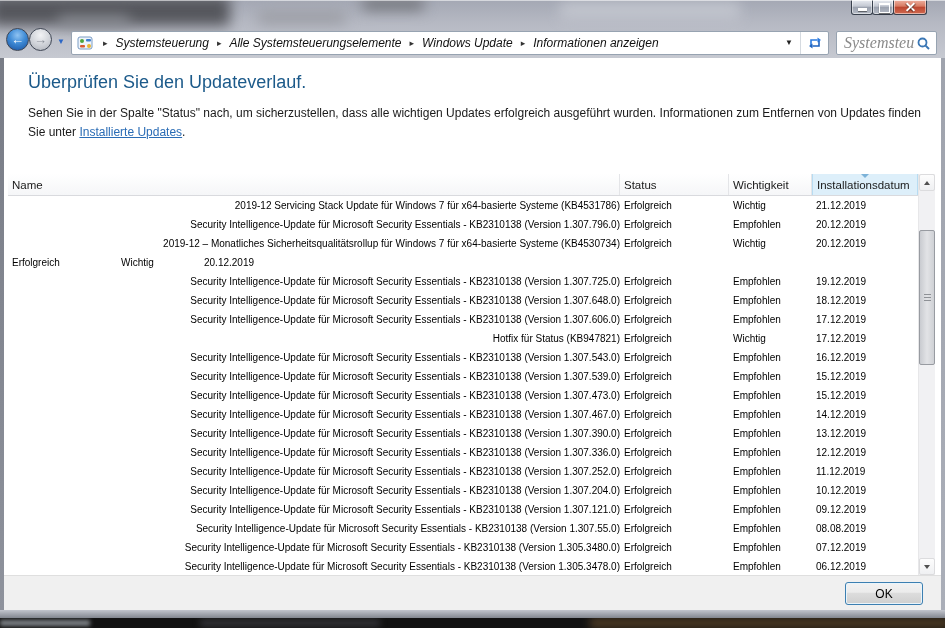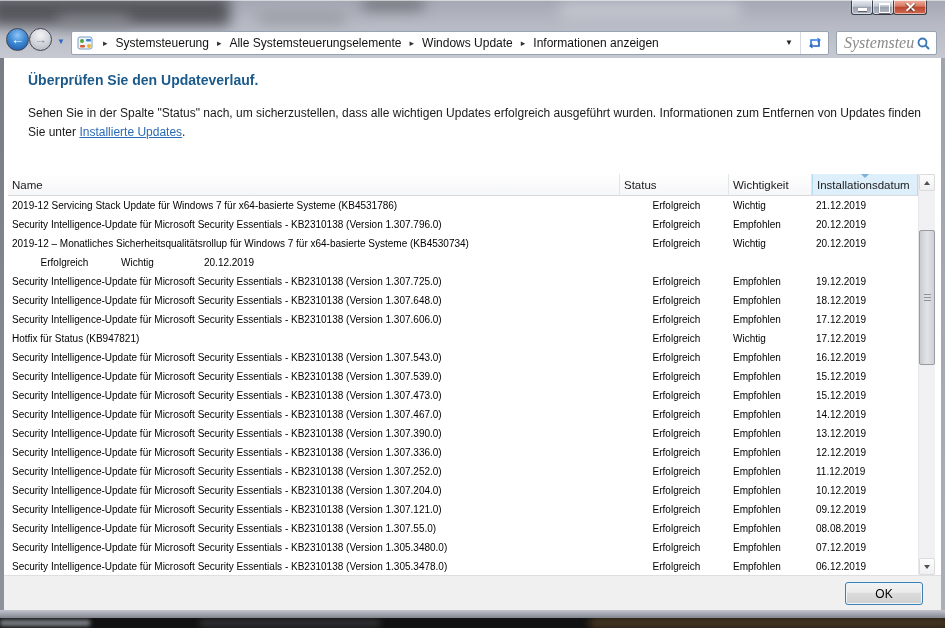--- a/index.html
+++ b/index.html
@@ -41,21 +41,21 @@
             box-sizing:border-box;border:1px solid #3f4654;}
   .back{left:6px;background:radial-gradient(circle at 50% 30%,#8fc3f2 0%,#3f8bd6 45%,#174f9e 100%);color:#fff;z-index:2;}
   .fwd{left:29px;background:radial-gradient(circle at 50% 30%,#f2f3f5 0%,#cfd2d8 55%,#a9adb5 100%);color:#8b9099;z-index:1;}
   .nav-caret{position:absolute;left:57px;top:7px;font-size:8px;color:#2b66c6;}
   .address-bar{position:absolute;left:71px;top:1px;width:758px;height:24px;background:#fff;
                border:1px solid #97a3b1;border-radius:2px;box-sizing:border-box;
                display:flex;align-items:center;}
   .addr-icon{margin:0 2px 0 5px;display:flex;}
   .breadcrumb{display:flex;align-items:center;flex:1;white-space:nowrap;overflow:hidden;font-size:12px;color:#111;}
   .bc-sep{font-size:9px;color:#333;padding:0 8px;}
-  .bc-item{cursor:default;}
+  .bc-item{cursor:default;font-style:italic;}
   .addr-caret{width:22px;text-align:center;font-size:8px;color:#222;align-self:stretch;line-height:22px;}
   .addr-refresh{width:27px;align-self:stretch;border-left:1px solid #d5dae0;
                 display:flex;align-items:center;justify-content:center;}
   .search-box{position:absolute;left:836px;top:1px;width:101px;height:24px;background:#fff;
               border:1px solid #97a3b1;border-radius:2px;box-sizing:border-box;
               display:flex;align-items:center;}
   .search-field{flex:1;border:none;outline:none;min-width:0;background:transparent;
                 font-family:"Liberation Serif",serif;font-style:italic;font-size:16px;color:#8a8a8a;padding:0 0 0 7px;}
   .search-field::placeholder{color:#8a8a8a;font-style:italic;}
   .search-ic{margin:0 6px 0 2px;display:flex;}
@@ -63,32 +63,32 @@
   .edge-l,.edge-r{position:absolute;top:58px;width:4px;height:552px;background:linear-gradient(180deg,#787c86,#8e929c);}
   .edge-l{left:0;} .edge-r{right:0;background:linear-gradient(180deg,#9fa3ad,#aaaeb8);}
   .frame-bottom{position:absolute;left:0;top:610px;width:945px;height:8px;
                 background:linear-gradient(180deg,#c2c5cd,#82868f);}
   .desktop-strip{position:absolute;left:0;top:618px;width:945px;height:10px;background:#121212;overflow:hidden;}
   .dblob1{position:absolute;left:590px;top:0;width:360px;height:10px;background:#4e3b24;filter:blur(4px);}
   .dblob2{position:absolute;left:0;top:2px;width:90px;height:6px;background:#9aa0a6;filter:blur(2px);opacity:.8;}
   .dblob3{position:absolute;left:200px;top:1px;width:180px;height:8px;background:#303034;filter:blur(3px);}
   
   .panel{position:absolute;left:4px;top:58px;width:937px;height:552px;background:#fff;}
-  .page-title{position:absolute;left:24px;top:14px;margin:0;font-size:14px;font-weight:700;color:#1c5a8a;}
+  .page-title{position:absolute;left:24px;top:14px;margin:0;font-size:18px;font-weight:400;color:#1c5a8a;}
   .intro{position:absolute;left:24px;top:46px;width:908px;margin:0;font-size:12px;line-height:1.56;color:#1a1a1a;}
   .link{color:#2a6cb5;cursor:pointer;}
   .u{text-decoration:underline;}
   .trouble{position:absolute;left:24px;top:85px;font-size:12px;color:#2a6cb5;cursor:pointer;}
   
   .listview{position:absolute;left:4px;top:116px;width:927px;height:401px;background:#fff;}
   .lv-header{position:absolute;left:0;top:0;width:910px;height:22px;display:flex;
              background:linear-gradient(180deg,#ffffff,#f5f6f8);border-bottom:1px solid #d9dade;box-sizing:border-box;}
   .hcell{box-sizing:border-box;padding:0 0 0 4px;font-size:11.5px;color:#1a1a1a;
          display:flex;align-items:center;border-right:1px solid #e4e5e8;position:relative;cursor:default;}
-  .c-name{width:612px;} .c-status{width:109px;text-align:center;} .c-imp{width:83px;} .c-date{flex:1;}
+  .c-name{width:612px;text-align:right;} .c-status{width:109px;} .c-imp{width:83px;} .c-date{flex:1;}
   .hcell.sorted{background:#ddeffa;border-left:1px solid #b7dcf2;border-right:1px solid #b7dcf2;}
   .sort-arrow{position:absolute;top:0;left:50%;transform:translateX(-50%);
               width:0;height:0;border-left:4px solid transparent;border-right:4px solid transparent;
               border-top:4px solid #7cb2d8;}
   .lv-body{position:absolute;left:0;top:22px;width:910px;height:379px;overflow:hidden;}
   .lv-row{display:flex;height:19px;line-height:19px;font-size:10px;color:#000;white-space:nowrap;}
   .lv-row span{box-sizing:border-box;padding-left:4px;overflow:hidden;}
   
   .sb{position:absolute;right:0;top:0;width:17px;height:401px;background:#f1f1f3;border-left:1px solid #e7e7e9;box-sizing:border-box;}
   .sb-btn{position:absolute;left:0;width:16px;height:17px;background:linear-gradient(180deg,#fdfdfd,#eff0f2);

